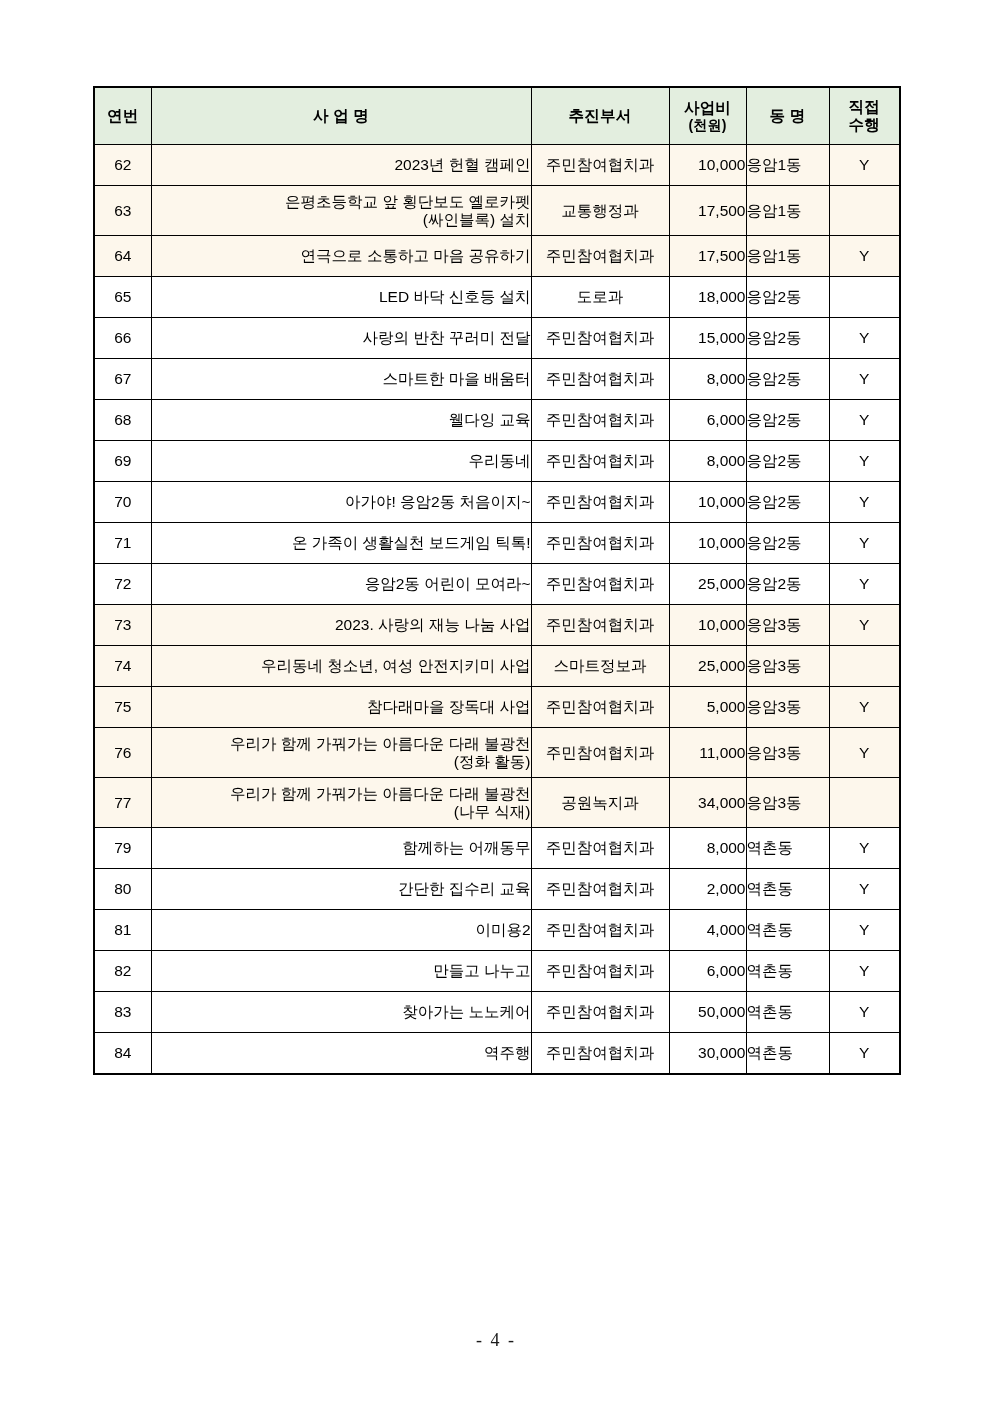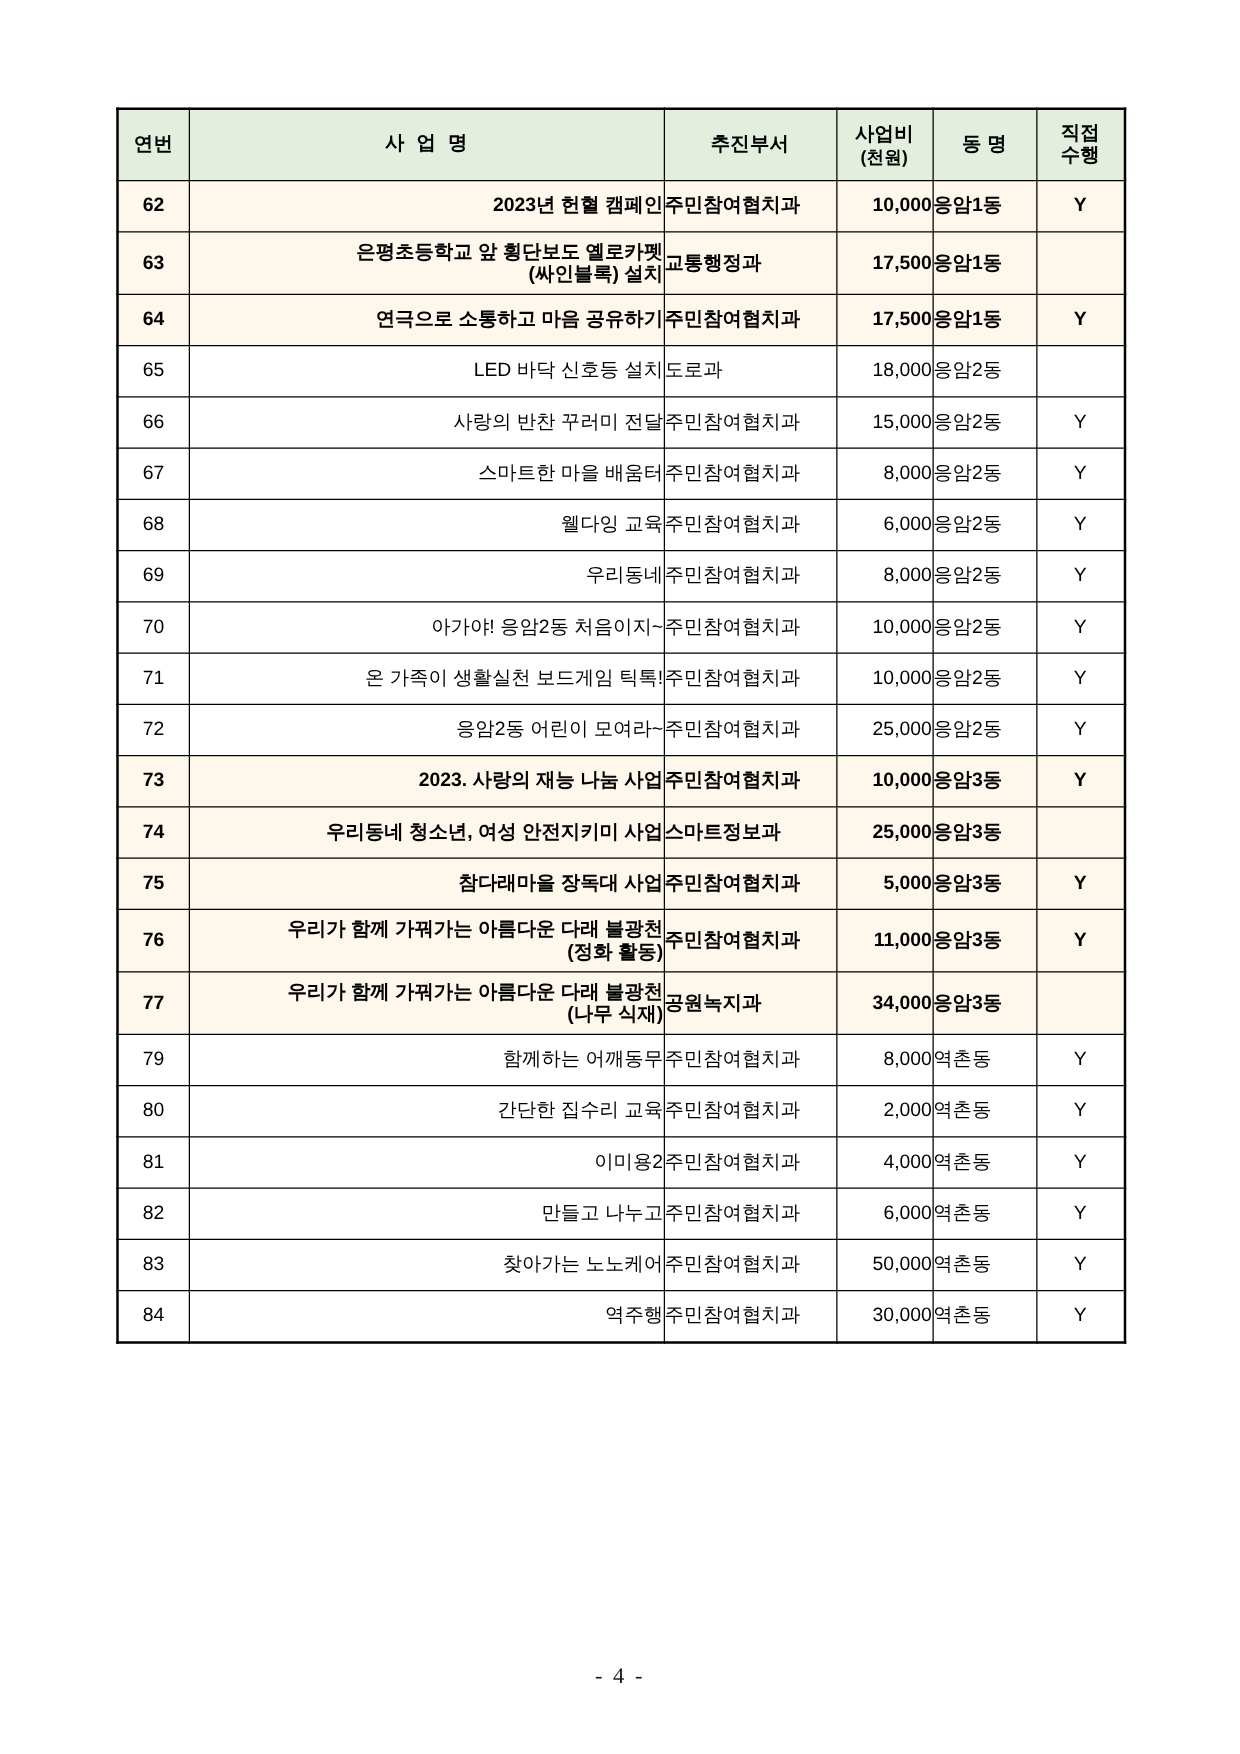--- a/index.html
+++ b/index.html
@@ -57,21 +57,21 @@
 
   
   thead tr.hdr th {
     background: #e3eedf;
     text-align: center;
     font-weight: bold;
     height: 56px;
     letter-spacing: 0.2px;
   }
   th.h-no      { font-size: 16px; }
-  th.h-name    { font-size: 16.5px; letter-spacing: 3px; font-weight: bold; font-family: Liberation Mono, monospace; }
+  th.h-name    { font-size: 16.5px; letter-spacing: 3px; font-weight: bold; }
   th.h-dept    { font-size: 16px; }
   th.h-cost    { font-size: 15px; line-height: 1.1; }
   th.h-cost .sub { display:block; font-size: 14px; }
   th.h-dong    { font-size: 16px; letter-spacing: 4px; }
   th.h-direct  { font-size: 13.5px; line-height: 1.12; }
   th.h-direct .l2 { display:block; }
 
   
   td.c-no {
     text-align: center;
@@ -79,40 +79,40 @@
     font-weight: normal;
   }
   td.c-name {
     text-align: right;
     padding: 3px 6px 3px 10px;
     font-size: 16px;
     word-break: keep-all;
   }
   td.c-name .ln { display: block; white-space: nowrap; }
   td.c-dept {
-    text-align: left;
+    text-align: center;
     font-size: 15.5px;
   }
   td.c-cost {
     text-align: right;
     padding-right: 8px;
     font-size: 15.5px;
   }
   td.c-dong {
     font-size: 15.5px;
   }
   td.c-direct {
     text-align: center;
     font-size: 15.5px;
   }
 
   tr.row { height: 41px; }
   tr.row.two-line { height: 50px; }
 
-  tr.band-cream td { background: #fdf7ec; font-weight: bold; }
+  tr.band-cream td { background: #fdf7ec; }
   tr.band-white td { background: #ffffff; }
 
   
   #page-footer {
     position: absolute;
     left: 0;
     top: 1330px;
     width: 992px;
     text-align: center;
     font-family: "Liberation Serif", "DejaVu Serif", serif;

